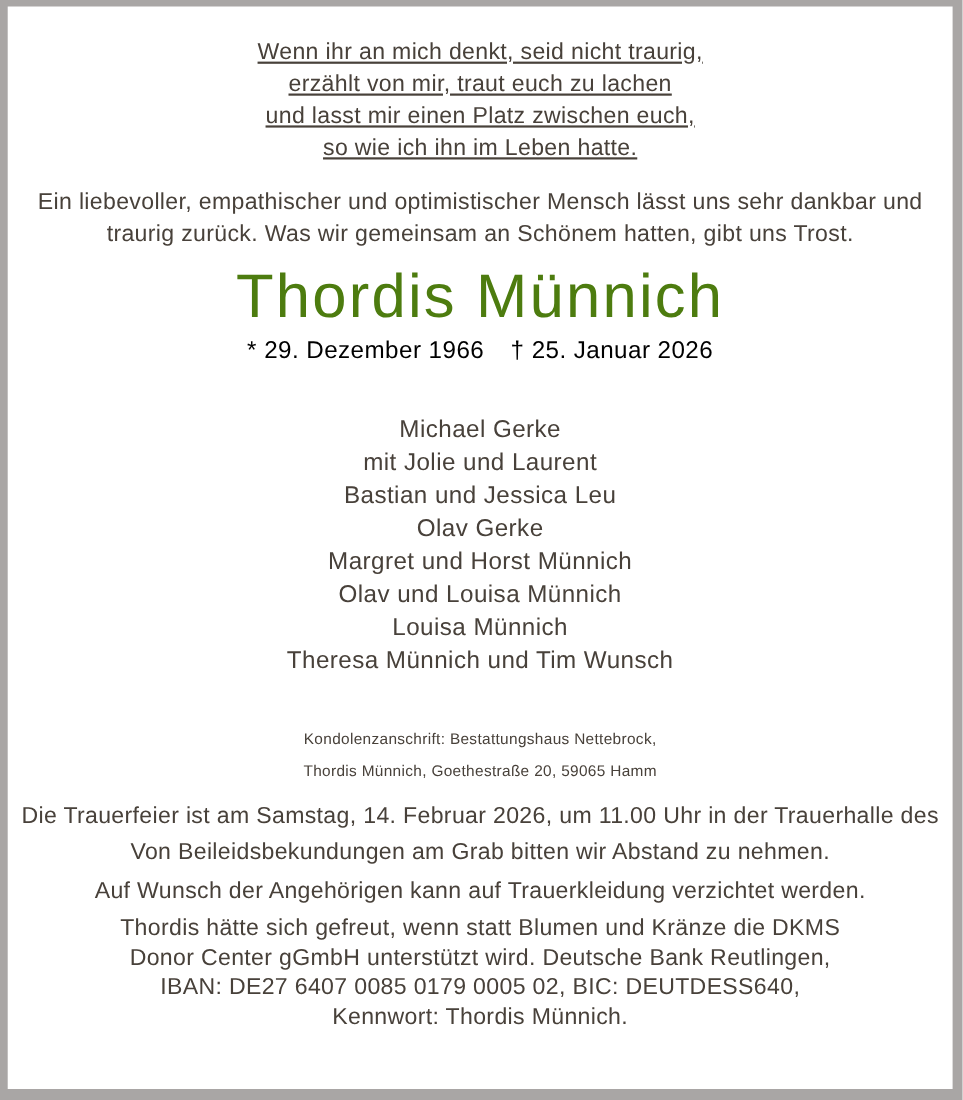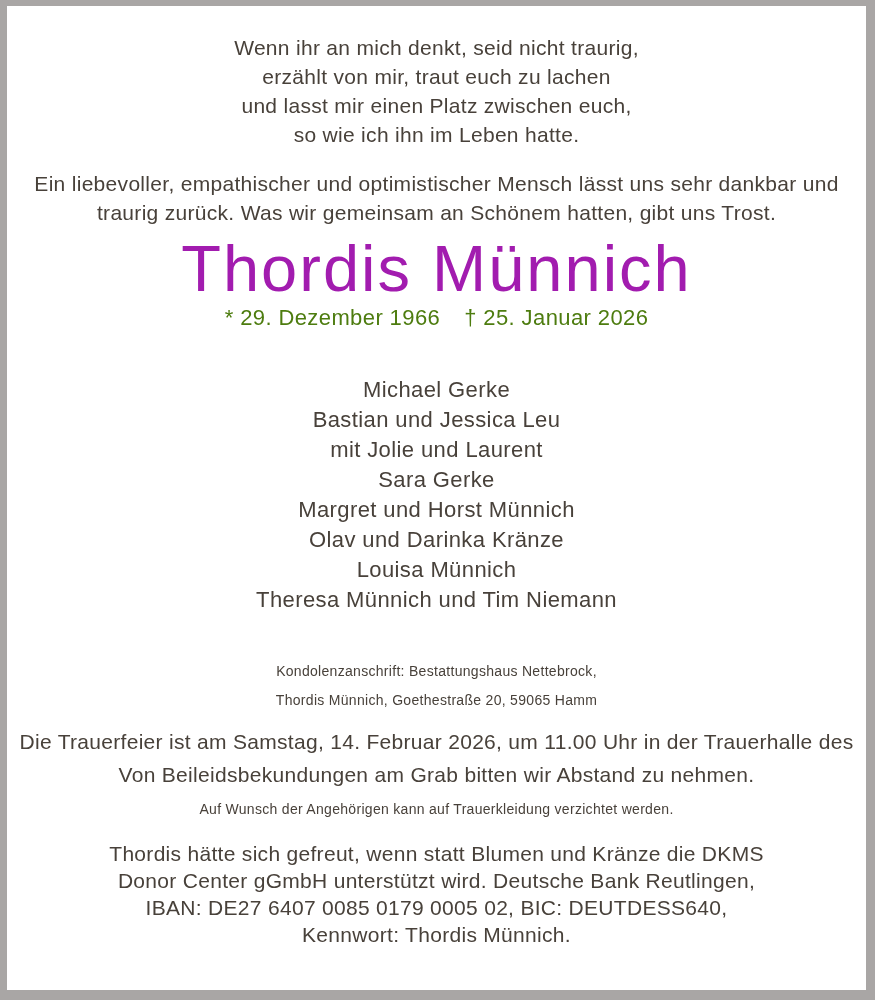--- a/index.html
+++ b/index.html
@@ -20,44 +20,45 @@
     color: #48413a;
     text-align: center;
   }
   .content {
     padding-top: 27px;
   }
   .poem-block {
     font-size: 21px;
     line-height: 29px;
     letter-spacing: 0.3px;
+    text-decoration: underline;
   }
   .tribute-block {
     margin-top: 20px;
     font-size: 21px;
     line-height: 29px;
     letter-spacing: 0.3px;
   }
   .deceased-name {
     margin-top: 14px;
-    font-size: 65px;
+    font-size: 56px;
     line-height: 56px;
     letter-spacing: 2px;
-    color: #a21caf;
+    color: #4d7c0f;
     font-weight: 400;
   }
   .dates-row {
     margin-top: 8px;
     display: flex;
     justify-content: center;
     gap: 24px;
     font-size: 22px;
     line-height: 26px;
     letter-spacing: 0.4px;
-    color: #4d7c0f;
+    color: #000000;
   }
   .mourners-block {
     margin-top: 44px;
     font-size: 22px;
     line-height: 30px;
     letter-spacing: 0.4px;
   }
   .condolence-block {
     margin-top: 42px;
     font-size: 14px;
@@ -71,26 +72,26 @@
     letter-spacing: 0.3px;
   }
   .grave-note {
     margin-top: 4px;
     font-size: 21px;
     line-height: 29px;
     letter-spacing: 0.3px;
   }
   .attire-note {
     margin-top: 6px;
-    font-size: 14px;
+    font-size: 21px;
     line-height: 29px;
     letter-spacing: 0.3px;
   }
   .donation-block {
-    margin-top: 16px;
+    margin-top: 6px;
     font-size: 21px;
     line-height: 27px;
     letter-spacing: 0.3px;
   }
   .text-line {
     white-space: nowrap;
   }
 </style>
 </head>
 <body>
@@ -112,27 +113,27 @@
 
     <div class="deceased-name">Thordis Münnich</div>
 
     <div class="dates-row">
       <span class="text-line">* 29. Dezember 1966</span>
       <span class="text-line">† 25. Januar 2026</span>
     </div>
 
     <div class="mourners-block">
       <div class="text-line">Michael Gerke</div>
+      <div class="text-line">mit Jolie und Laurent</div>
       <div class="text-line">Bastian und Jessica Leu</div>
-      <div class="text-line">mit Jolie und Laurent</div>
-      <div class="text-line">Sara Gerke</div>
+      <div class="text-line">Olav Gerke</div>
       <div class="text-line">Margret und Horst Münnich</div>
-      <div class="text-line">Olav und Darinka Kränze</div>
+      <div class="text-line">Olav und Louisa Münnich</div>
       <div class="text-line">Louisa Münnich</div>
-      <div class="text-line">Theresa Münnich und Tim Niemann</div>
+      <div class="text-line">Theresa Münnich und Tim Wunsch</div>
     </div>
 
     <div class="condolence-block">
       <div class="text-line">Kondolenzanschrift: Bestattungshaus Nettebrock,</div>
       <div class="text-line">Thordis Münnich, Goethestraße 20, 59065 Hamm</div>
     </div>
 
     <div class="funeral-block">
       <div class="text-line">Die Trauerfeier ist am Samstag, 14. Februar 2026, um 11.00 Uhr in der Trauerhalle des</div>
     </div>

